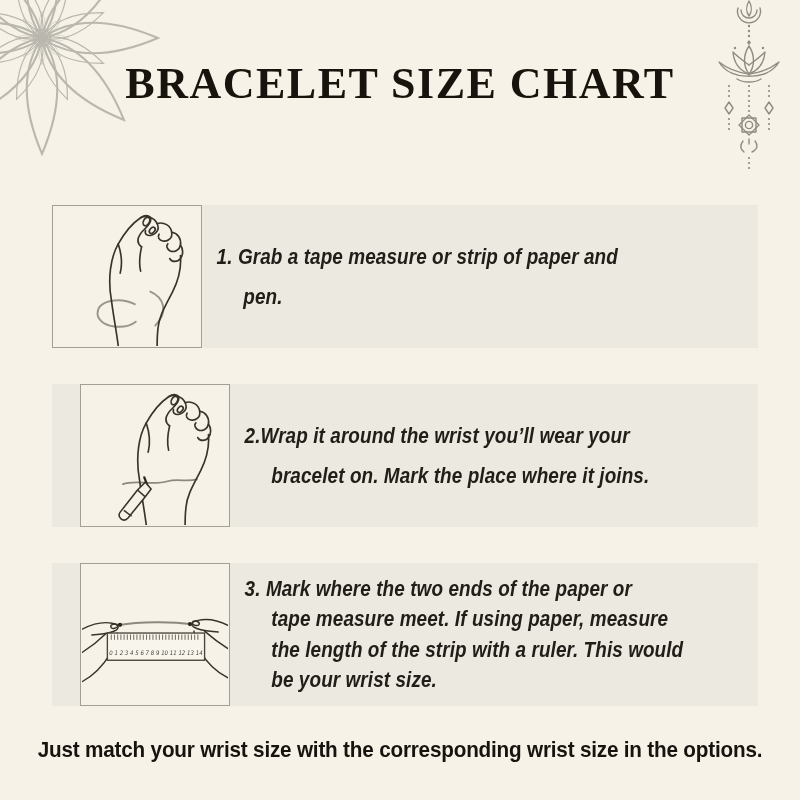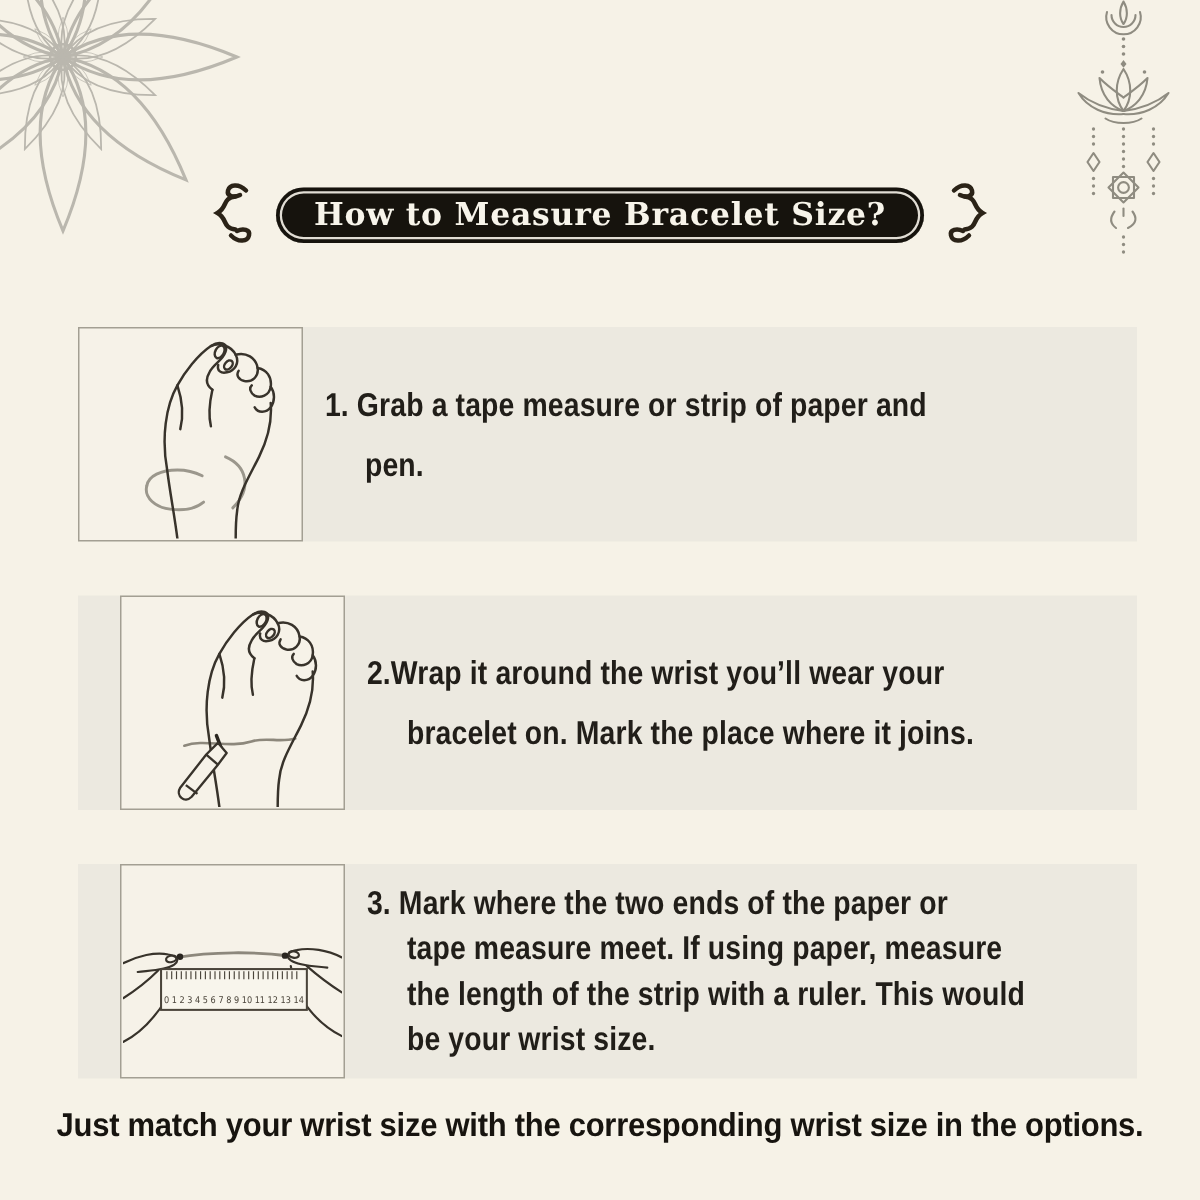--- a/index.html
+++ b/index.html
@@ -23,21 +23,21 @@
     display:flex;justify-content:center;align-items:center;gap:11px;
   }
   .pill{
     background:#16130d;color:#f7f4ea;border-radius:999px;
     padding:5px 25px 7px;
     font-family:"DejaVu Serif","Liberation Serif",serif;font-weight:700;font-size:21px;
     letter-spacing:0.5px;white-space:nowrap;
     box-shadow: inset 0 0 0 2.5px #16130d, inset 0 0 0 4px rgba(247,244,234,0.9);
   }
   
-  .steps{position:absolute;top:218px;left:52px;width:706px;}
+  .steps{position:absolute;top:205px;left:52px;width:706px;font-style:italic;}
   .step-row{
     display:flex;height:143px;background:#ece9e0;
   }
   .step-row + .step-row{margin-top:36px;padding-left:28px;}
   .illus-box{
     flex:none;width:150px;height:143px;box-sizing:border-box;
     background:#f6f2e8;border:1.5px solid #a39f93;
     display:flex;align-items:center;justify-content:center;
   }
   .step-text{
@@ -141,38 +141,22 @@
         <circle cx="51" cy="96" r="1.1"></circle>
       <circle cx="51" cy="101" r="1.1"></circle>
         <circle cx="51" cy="106" r="1.1"></circle>
         <circle cx="51" cy="111" r="1.1"></circle>
       <circle cx="51" cy="158" r="1.1"></circle>
         <circle cx="51" cy="163" r="1.1"></circle>
         <circle cx="51" cy="168" r="1.1"></circle>
     </g>
   </svg>
 
-
-  <div class="badge-row">
-    <svg width="36" height="48" viewBox="0 0 36 48">
-      <g stroke="#2b2317" stroke-width="3" fill="none" stroke-linecap="round">
-        <path d="M27 8 C22 3 16 4 15 8 C14 12 19 13 23 11"></path>
-        <path d="M20 12 C11 13 15 19 8 23 C15 27 11 33 20 34"></path>
-        <path d="M17 38 C22 43 28 42 29 38 C30 34 25 33 21 35"></path>
-      </g>
-    </svg>
-    <div class="pill">How to Measure Bracelet Size?</div>
-    <svg width="36" height="48" viewBox="0 0 36 48">
-      <g transform="translate(36,0) scale(-1,1)" stroke="#2b2317" stroke-width="3" fill="none" stroke-linecap="round">
-        <path d="M27 8 C22 3 16 4 15 8 C14 12 19 13 23 11"></path>
-        <path d="M20 12 C11 13 15 19 8 23 C15 27 11 33 20 34"></path>
-        <path d="M17 38 C22 43 28 42 29 38 C30 34 25 33 21 35"></path>
-      </g>
-    </svg>
-  </div>
+  <h1 class="title">BRACELET SIZE CHART</h1>
+
 
   <div class="steps">
 
     <div class="step-row">
       <div class="illus-box">
         <svg width="146" height="139" viewBox="0 0 150 143">
           <g stroke="#9b978c" stroke-width="2" fill="none" stroke-linecap="round">
             <path d="M45 107 C43 115 51 122 62 123 C71 124 79 122 84 118"></path>
             <path d="M45 107 C46 100 55 96 66 96 C73 96 79 98 83 100"></path>
             <path d="M99 87 C113 93 118 108 104 122"></path>

